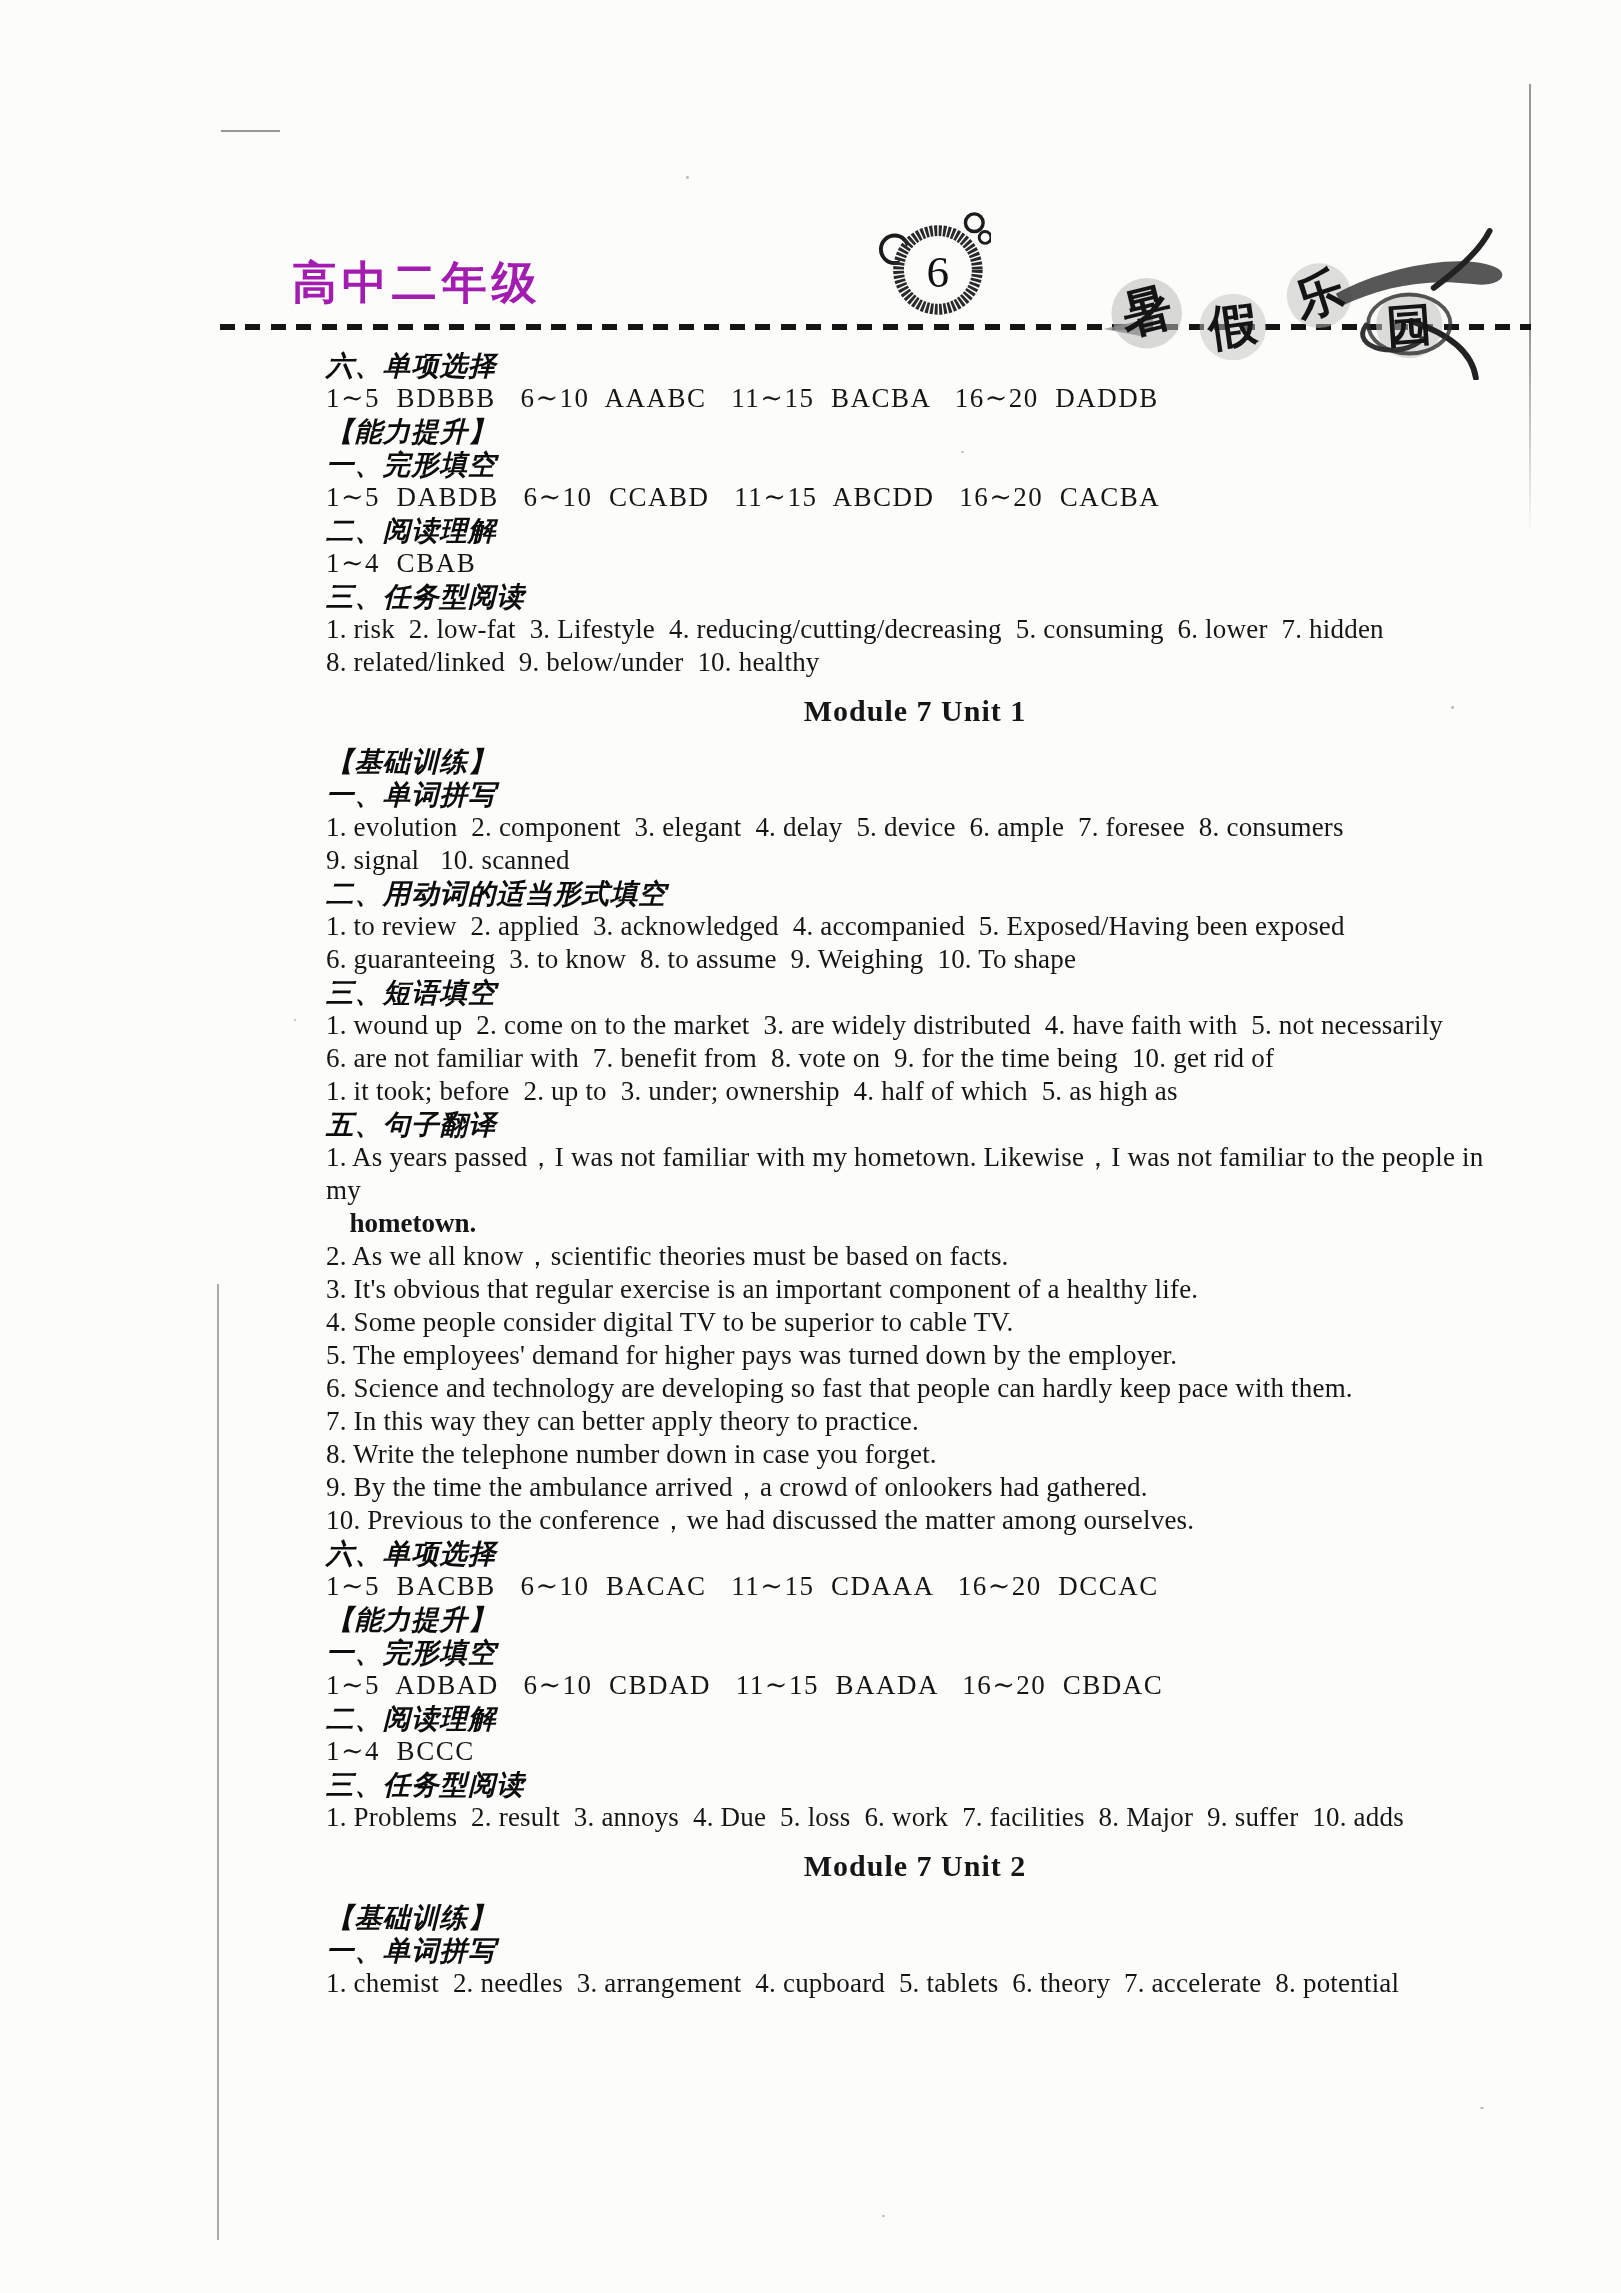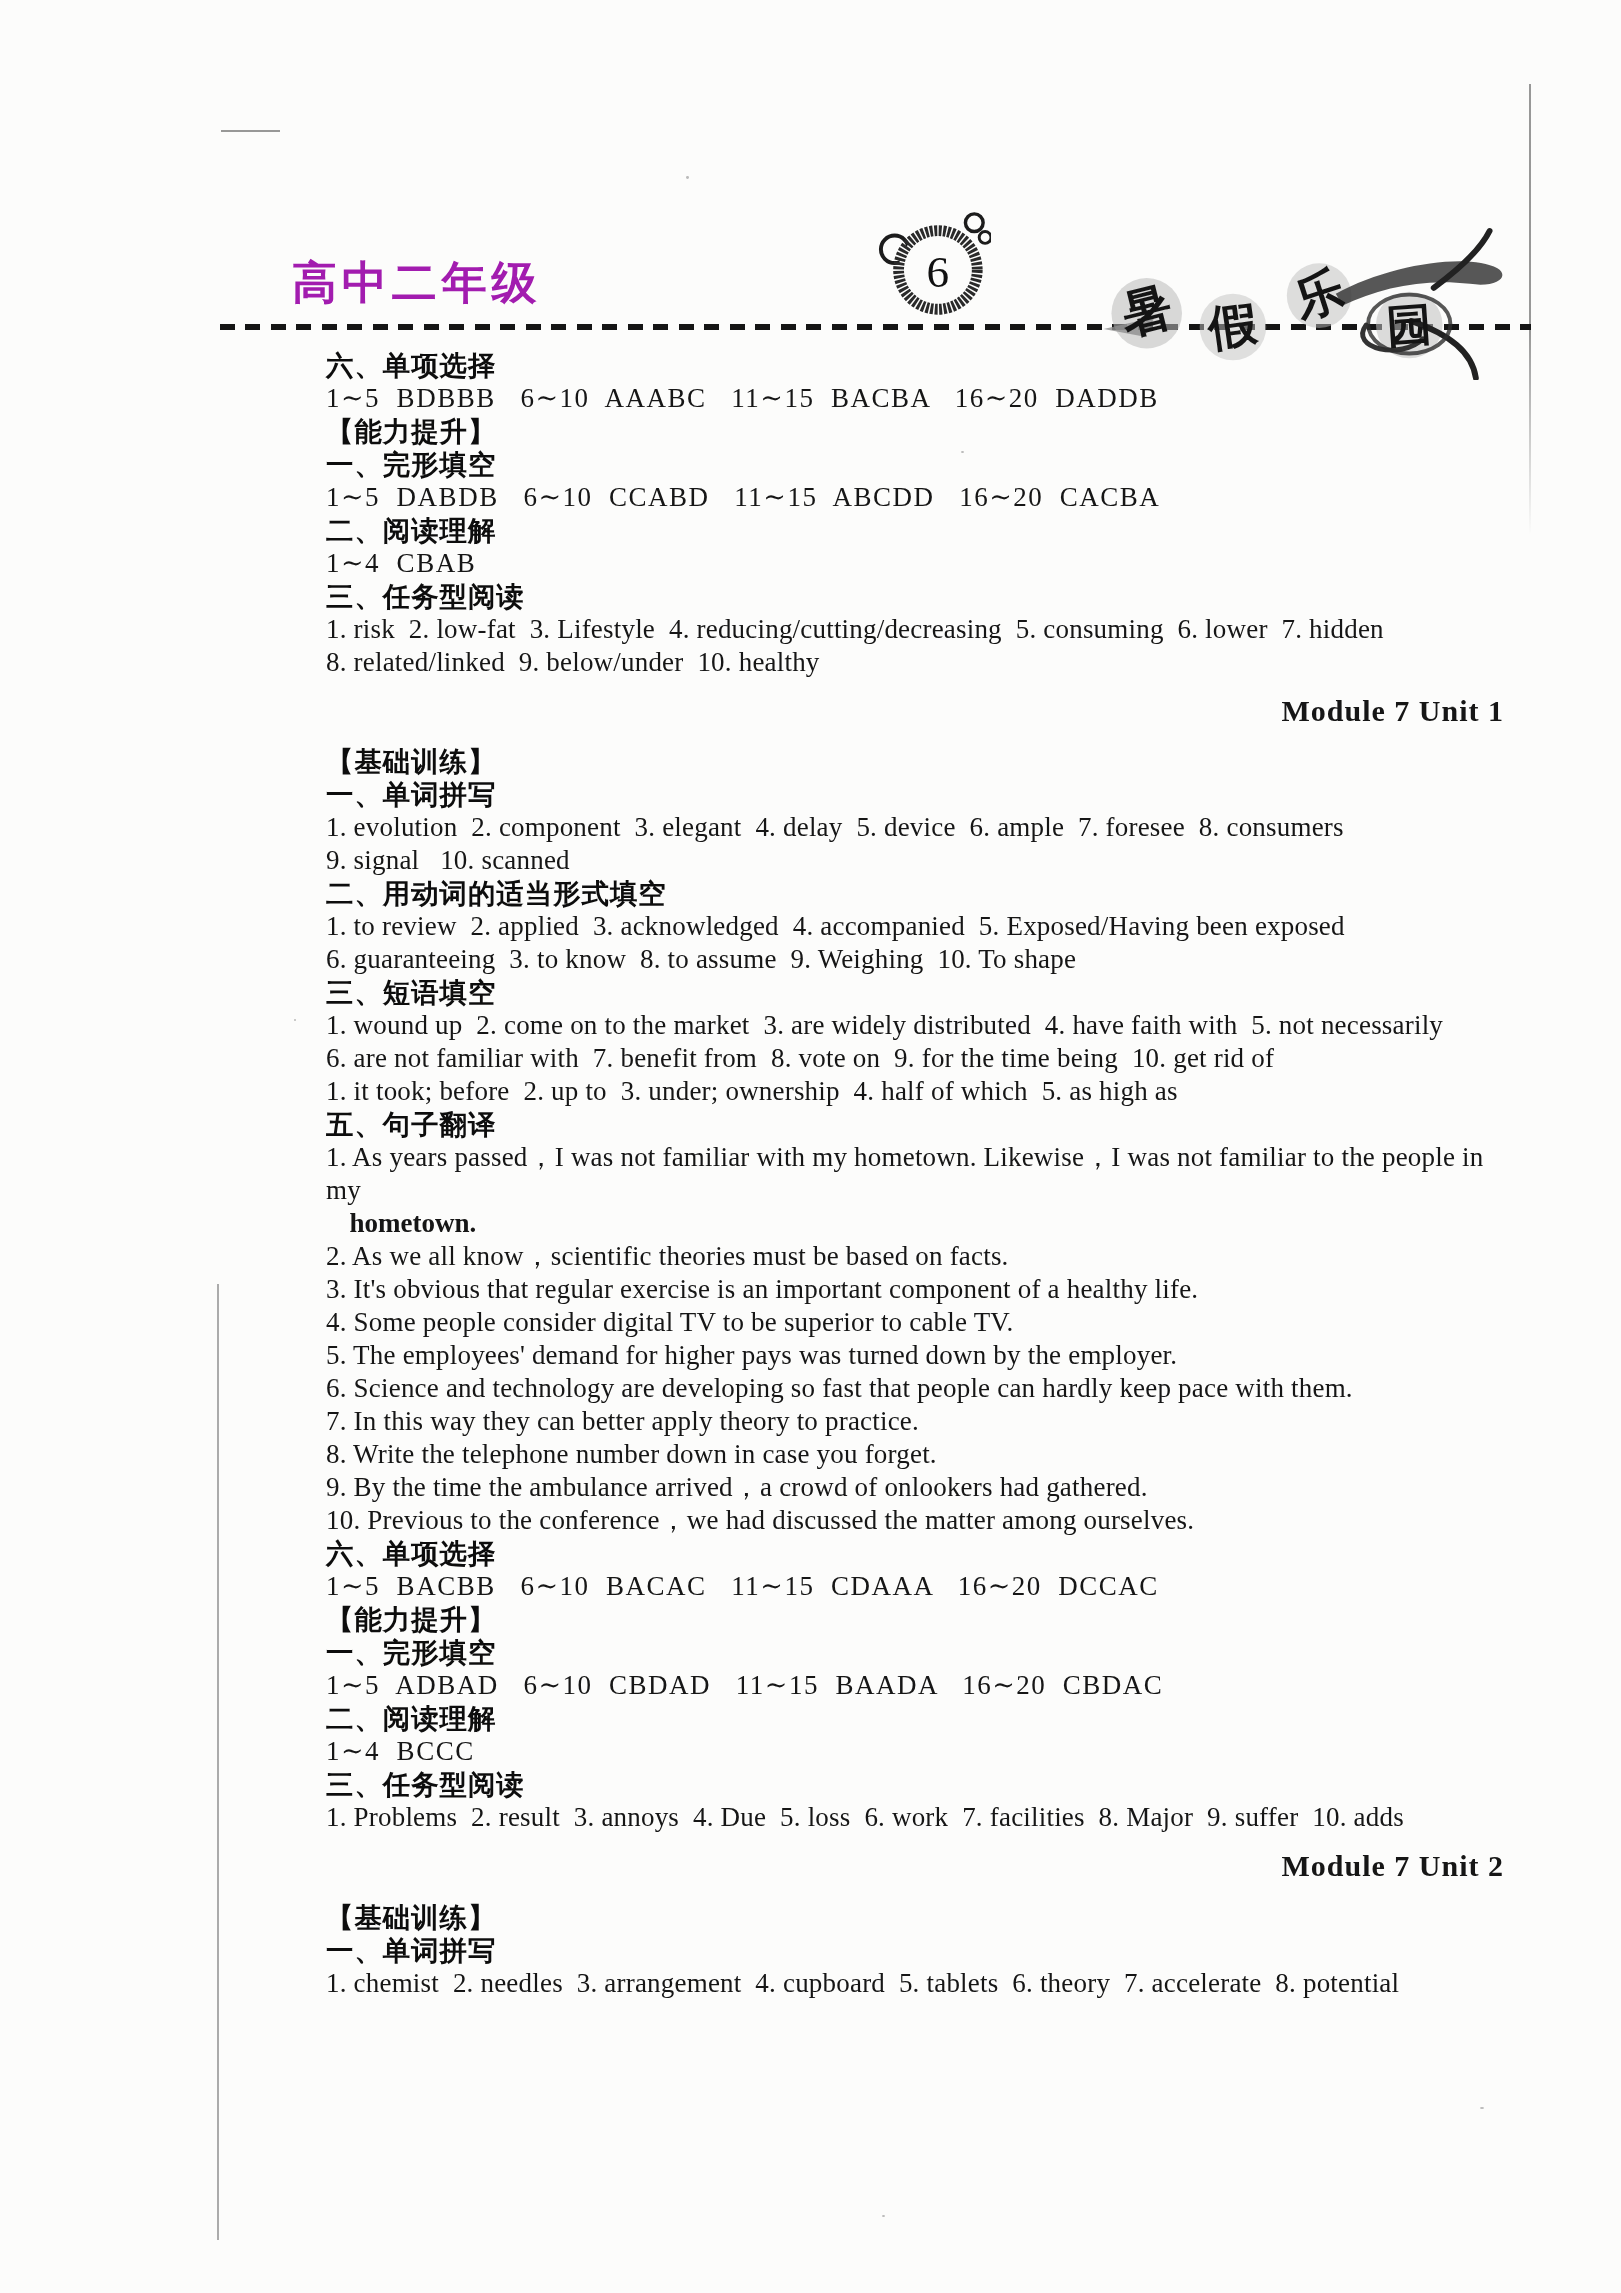--- a/index.html
+++ b/index.html
@@ -30,27 +30,27 @@
     background:repeating-linear-gradient(90deg,#151515 0 14.7px,rgba(0,0,0,0) 14.7px 25.5px);
   }
   
   .content{
     position:absolute;left:326px;top:349px;width:1178px;
     font-size:27px;line-height:33px;
   }
   .content > div{white-space:pre-wrap;}
   .sec,.bracket{
     font-family:"Liberation Sans","DejaVu Sans",sans-serif;
-    font-weight:700;font-size:27.4px;color:#0d0d0d;letter-spacing:1px;
+    font-weight:700;font-size:27.4px;color:#0d0d0d;letter-spacing:1px;font-style:italic;
   }
   .ans{letter-spacing:1.5px;}
   .body{letter-spacing:0.2px;}
   .cont{padding-left:23.5px;font-weight:bold;}
   .module{
-    font-weight:700;font-size:30px;text-align:right;
+    font-weight:700;font-size:30px;text-align:center;
     margin:14.7px 0 18.6px 0;letter-spacing:1px;
   }
 </style>
 </head>
 <body>
 
 <div class="vline-right"></div>
 <div class="vline-left"></div>
 <div class="tick-topleft"></div>
 <div class="speck" style="left:686px;top:176px;width:2.9px;height:2.9px;"></div>

